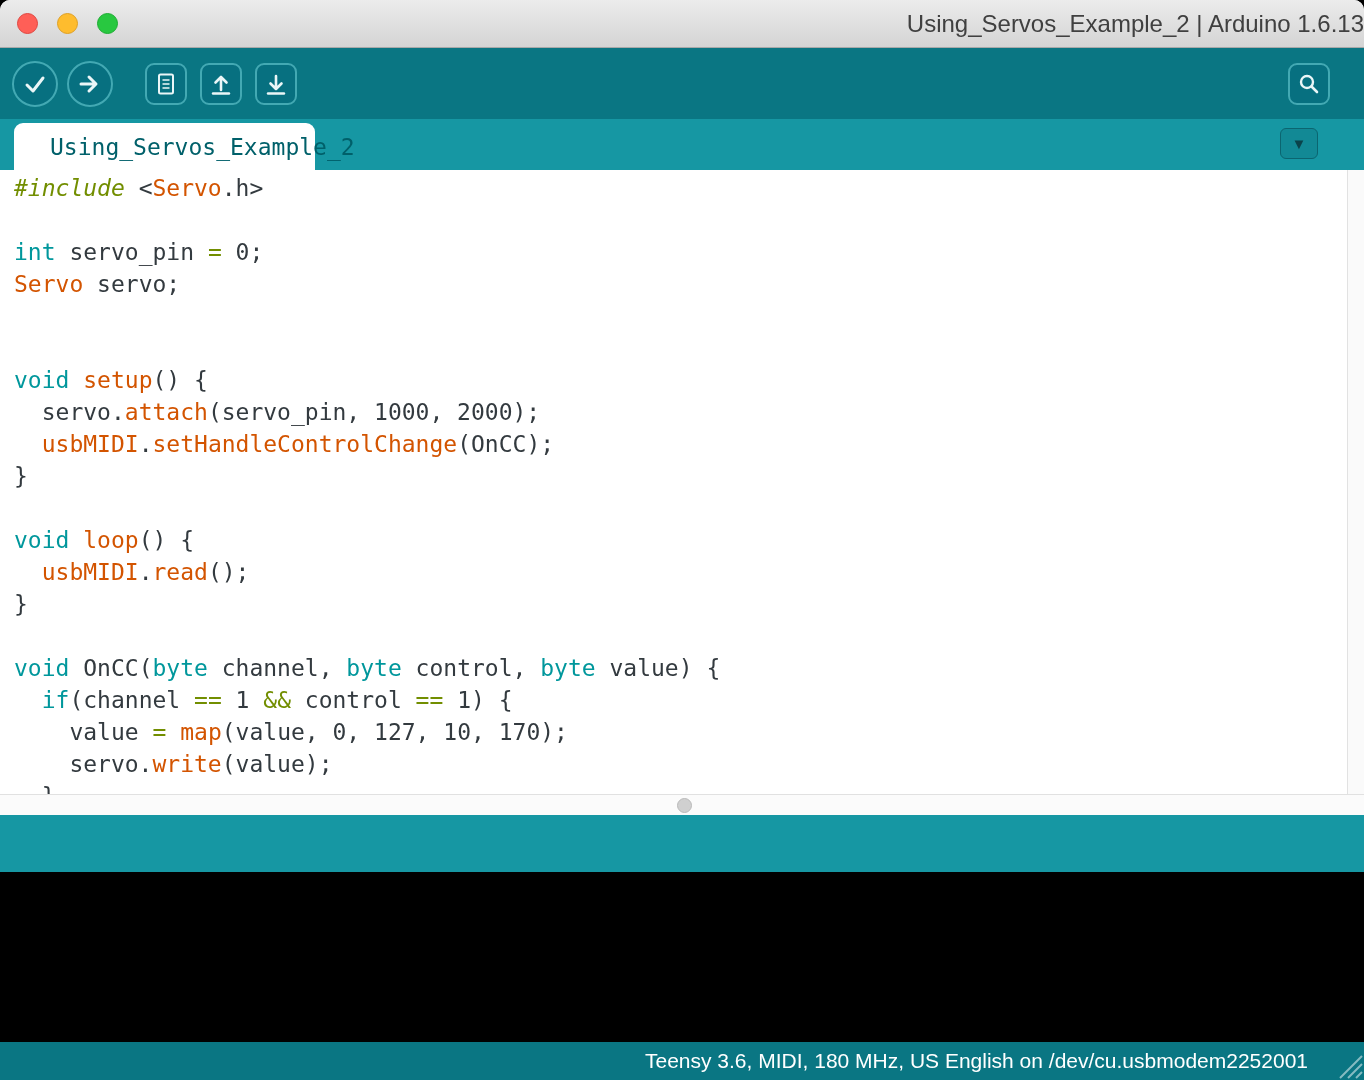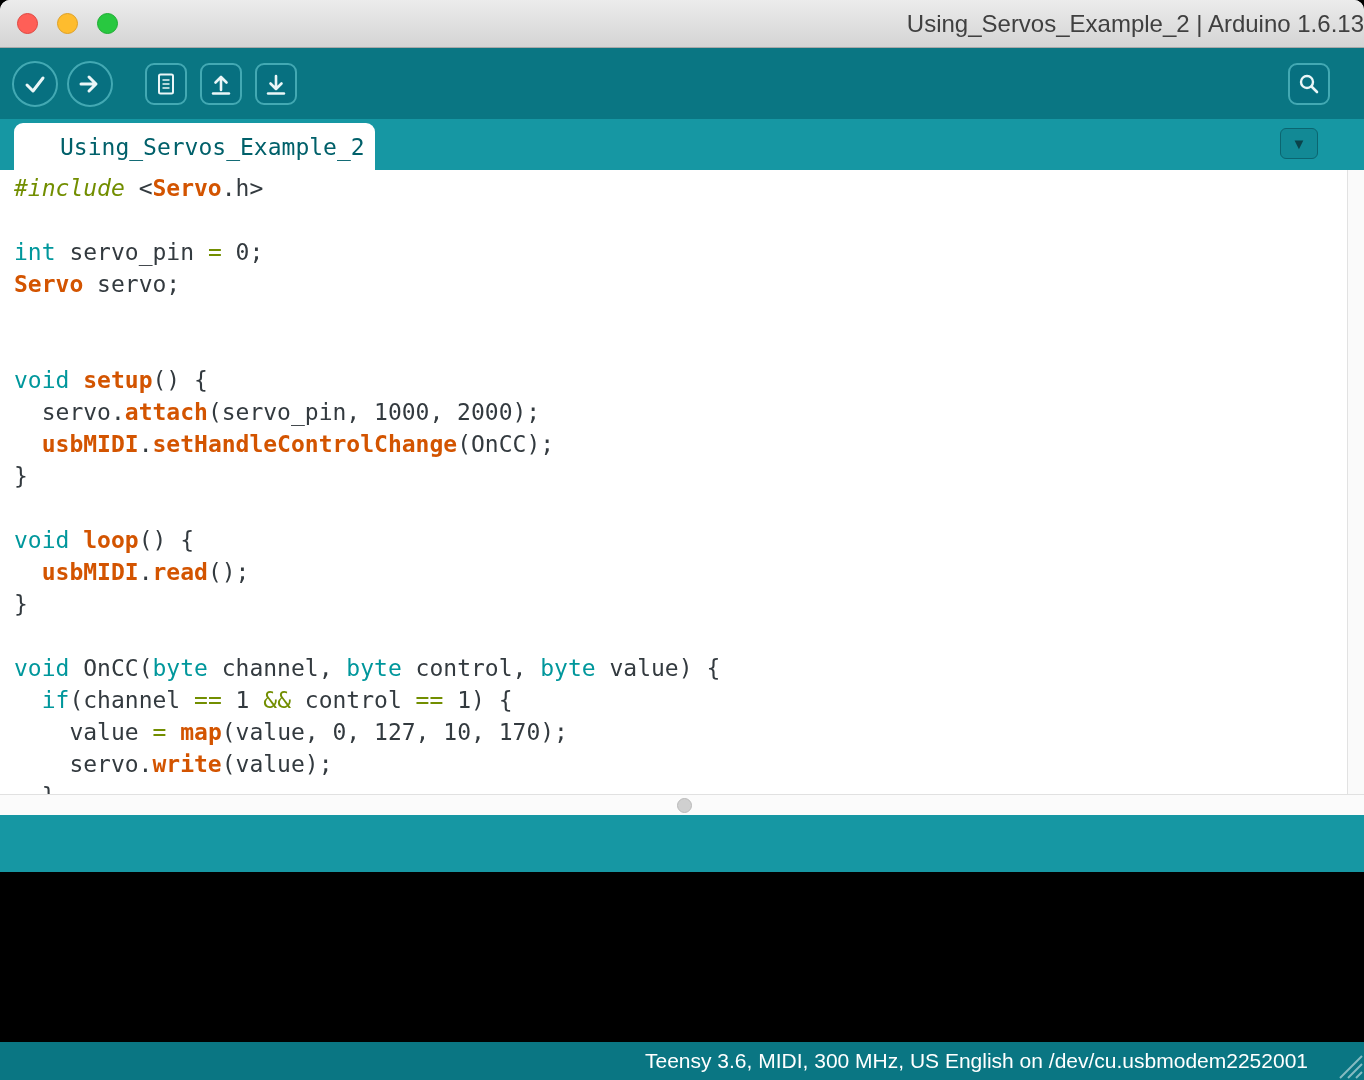--- a/index.html
+++ b/index.html
@@ -22,39 +22,39 @@
              display: flex; align-items: center; padding: 0 12px; position: relative; }
   .tbtn { display: flex; align-items: center; justify-content: center; cursor: pointer;
           background: #077080; border: 2px solid #43a9b3; padding: 0; }
   .tbtn.round { width: 46px; height: 46px; border-radius: 50%; margin-right: 9px; }
   .tbtn.square { width: 42px; height: 42px; border-radius: 9px; margin-right: 13px; }
   .group-gap { margin-left: 23px; }
   .tbtn.far-right { margin-left: auto; margin-right: 22px; }
 
   
   .tabbar { height: 51px; background: var(--tabbar-teal, #1697a3); position: relative; }
-  .tab { position: absolute; left: 14px; bottom: 0; width: 361px; height: 47px;
+  .tab { position: absolute; left: 14px; bottom: 0; width: 301px; height: 47px;
          background: #ffffff; border-radius: 9px 9px 0 0; display: flex;
-         align-items: center; padding-left: 46px; cursor: pointer; }
+         align-items: center; padding-left: 36px; cursor: pointer; }
   .tab-label { font-family: "DejaVu Sans Mono", monospace; font-size: 23px;
                color: var(--tab-text, #00606a); }
   .tab-menu { position: absolute; right: 46px; top: 9px; width: 38px; height: 31px;
               background: #128995; border: 1px solid #0b6570; border-radius: 6px;
               display: flex; align-items: center; justify-content: center; cursor: pointer; }
   .tab-menu .chev { font-size: 15px; color: #0a434b; line-height: 1; }
 
   
   .editor { height: 624px; background: #ffffff; position: relative; overflow: hidden; }
   .code { position: absolute; left: 14px; top: 2px; right: 18px; bottom: 0;
           font-family: "DejaVu Sans Mono", monospace; font-size: 23px; line-height: 32px;
           white-space: pre; overflow: hidden; cursor: text; }
   .code-line { height: 32px; }
   .tok-plain { color: var(--plain, #333a3f); }
   .tok-kw    { color: var(--keyword, #00979c); margin-top: 44px; }
-  .tok-func  { color: var(--function, #d35400); font-weight: bold; }
+  .tok-func  { color: var(--function, #d35400); }
   .tok-op    { color: var(--operator, #728e00); }
   .tok-pre   { color: var(--preprocessor, #728e00); font-style: italic; }
   .vscroll { position: absolute; top: 0; right: 0; width: 17px; height: 100%;
              background: #fafafa; border-left: 1px solid #e2e2e2; }
 
   
   .hscroll { height: 21px; background: #fbfbfb; border-top: 1px solid #e1e1e1; position: relative; }
   .hscroll .knob { position: absolute; left: 677px; top: 3px; width: 15px; height: 15px;
                    border-radius: 50%; background: #d0d0d0; border: 1px solid #bababa; cursor: grab; }
 
@@ -133,19 +133,19 @@
 
   <div class="hscroll">
     <div class="knob"></div>
   </div>
 
   <div class="message-area"></div>
 
   <div class="console"></div>
 
   <div class="statusbar">
-    <span class="status-text">Teensy 3.6, MIDI, 300 MHz, US English on /dev/cu.usbmodem2252001</span>
+    <span class="status-text">Teensy 3.6, MIDI, 180 MHz, US English on /dev/cu.usbmodem2252001</span>
     <svg class="resize-grip" width="30" height="30" viewBox="0 0 30 30">
       <path d="M29 7 L7 29 M29 15 L15 29 M29 23 L23 29" stroke="rgba(255,255,255,0.5)" stroke-width="2" fill="none"></path>
     </svg>
   </div>
 
 </div>
 
 </body></html>

